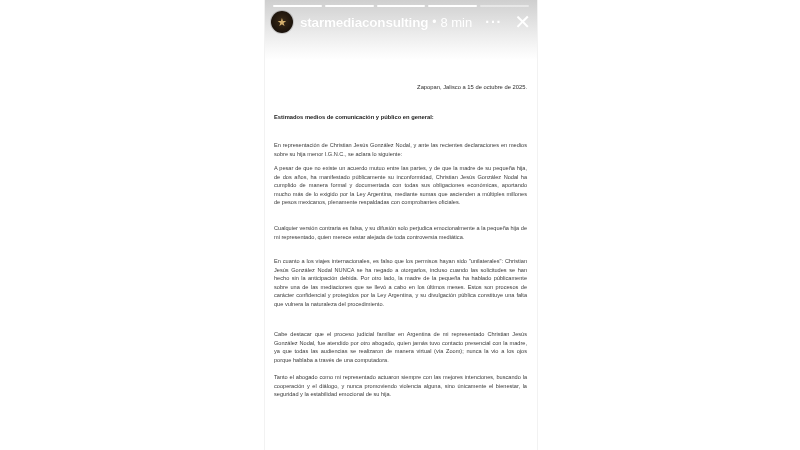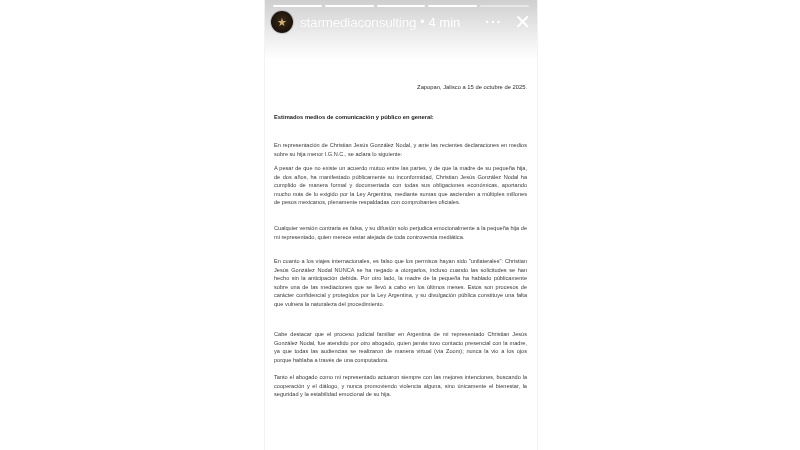--- a/index.html
+++ b/index.html
@@ -28,21 +28,21 @@
     display:flex; align-items:center;
   }
   .avatar {
     width:22px; height:22px; border-radius:50%;
     background:radial-gradient(circle at 50% 45%, #3a2a18 0%, #1a120b 70%, #0d0906 100%);
     display:flex; align-items:center; justify-content:center;
     color:#d2ae6d; font-size:11px; line-height:1;
     box-shadow:0 0 0 1px rgba(0,0,0,0.15);
   }
   .username {
-    margin-left:7px; color:#ffffff; font-weight:normal; font-size:13.5px;
+    margin-left:7px; color:#ffffff; font-weight:bold; font-size:13.5px;
     letter-spacing:-0.2px;
     text-shadow:0 0 1px rgba(0,0,0,0.08);
   }
   .dot { color:#ffffff; margin:0 4px; font-size:12px; }
   .time { color:#ffffff; font-size:13px; }
   .spacer { flex:1; }
   .more { color:#ffffff; font-size:14px; letter-spacing:1px; margin-right:12px; font-weight:bold; }
   .close { color:#ffffff; font-size:20px; line-height:1; font-weight:300; }
 
   .doc {
@@ -72,21 +72,21 @@
     <div class="seg filled"></div>
     <div class="seg"></div>
   </div>
 
   <div class="header">
     <div class="avatar">
       <span>★</span>
     </div>
     <span class="username">starmediaconsulting</span>
     <span class="dot">•</span>
-    <span class="time">4 min</span>
+    <span class="time">8 min</span>
     <span class="spacer"></span>
     <span class="more">···</span>
     <span class="close">✕</span>
   </div>
 
   <div class="doc">
     <div class="date">Zapopan, Jalisco a 15 de octubre de 2025.</div>
     <div class="salutation">Estimados medios de comunicación y público en general:</div>
     <p class="para" style="top:141px;">En representación de Christian Jesús González Nodal, y ante las recientes declaraciones en medios sobre su hija menor I.G.N.C., se aclara lo siguiente:</p>
     <p class="para" style="top:164px;">A pesar de que no existe un acuerdo mutuo entre las partes, y de que la madre de su pequeña hija, de dos años, ha manifestado públicamente su inconformidad, Christian Jesús González Nodal ha cumplido de manera formal y documentada con todas sus obligaciones económicas, aportando mucho más de lo exigido por la Ley Argentina, mediante sumas que ascienden a múltiples millones de pesos mexicanos, plenamente respaldadas con comprobantes oficiales.</p>

